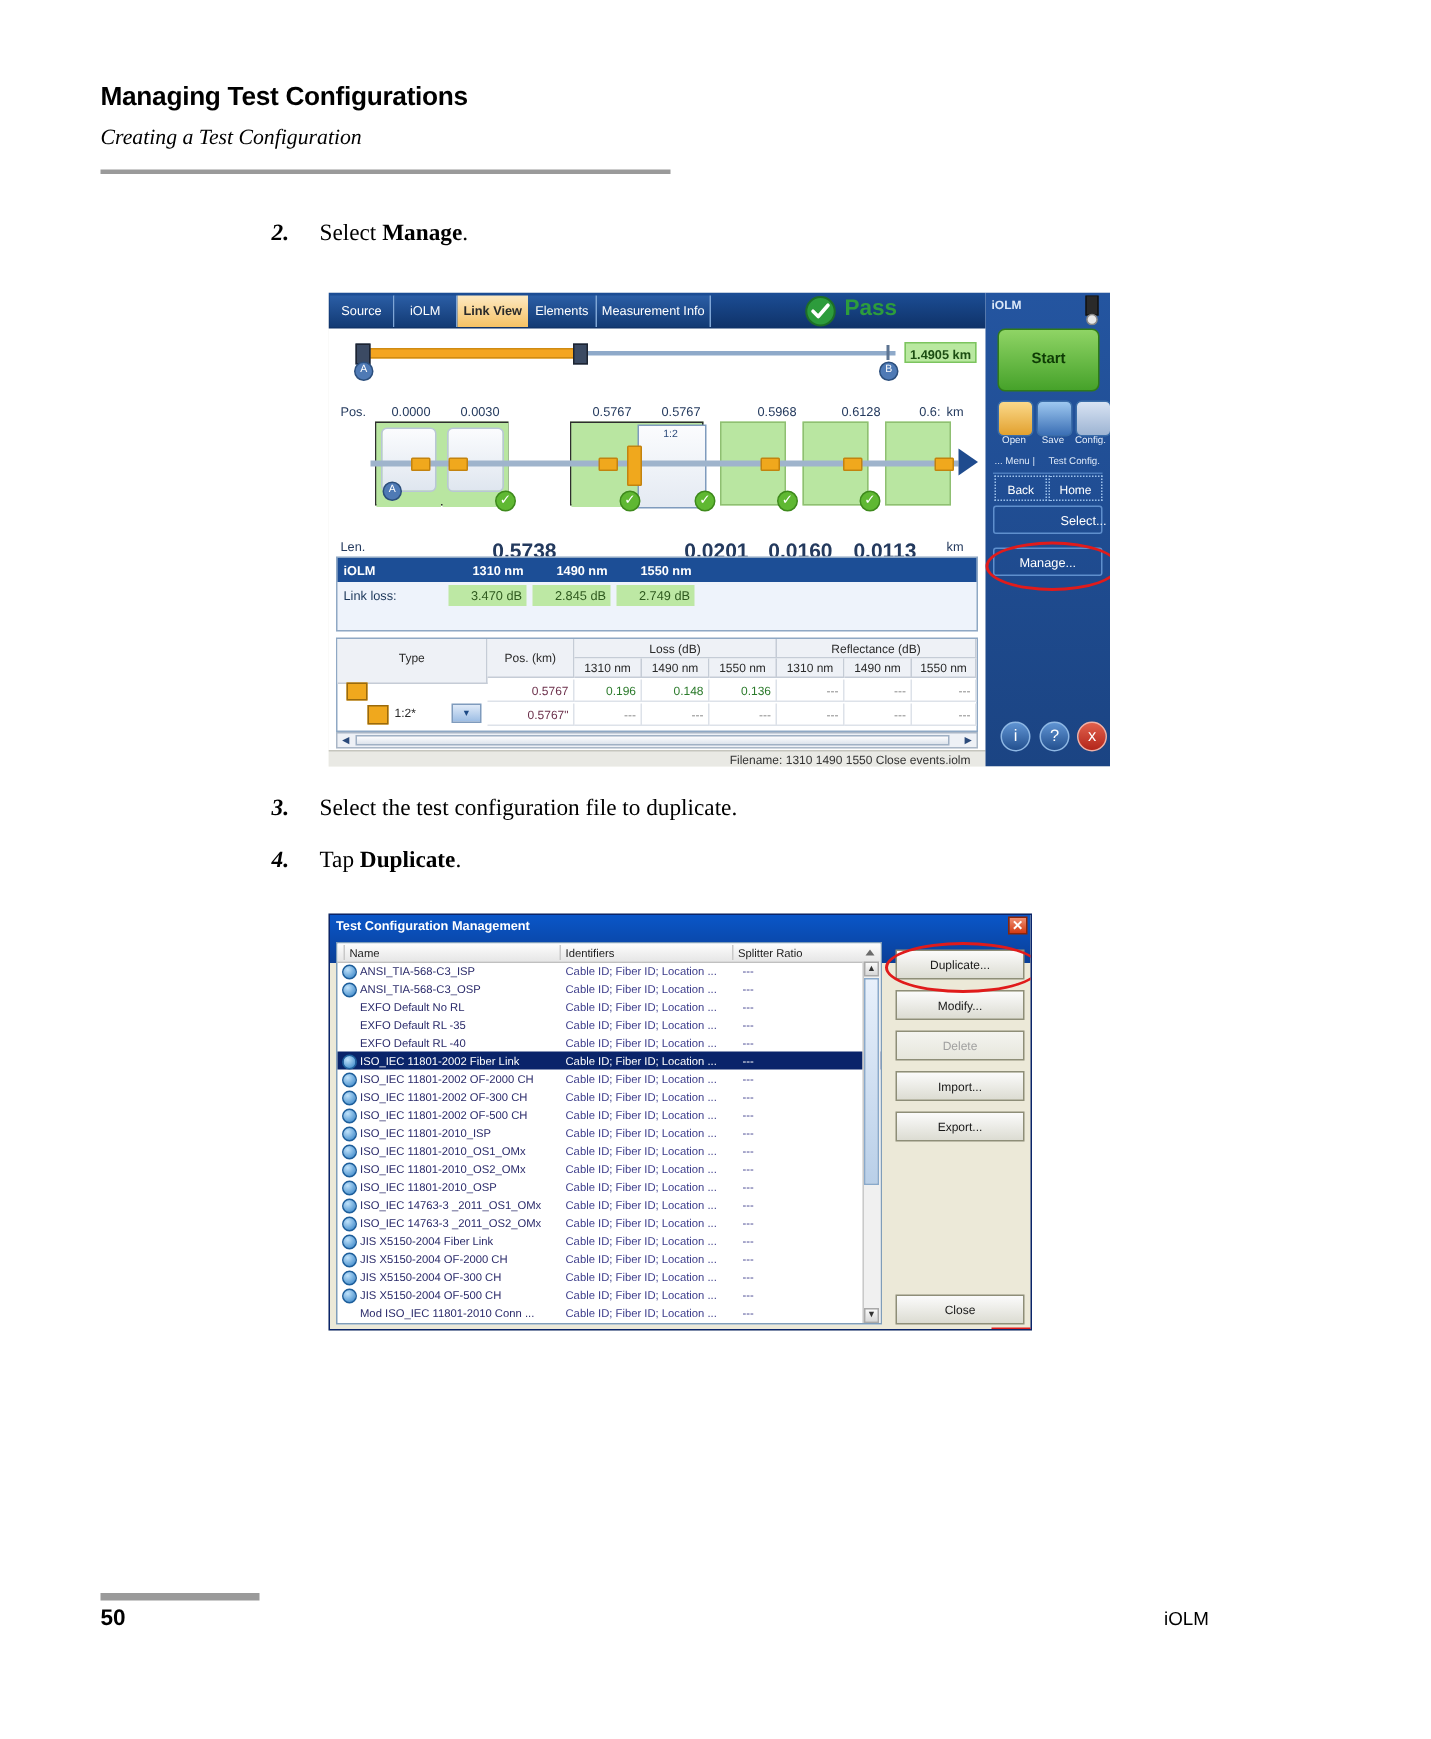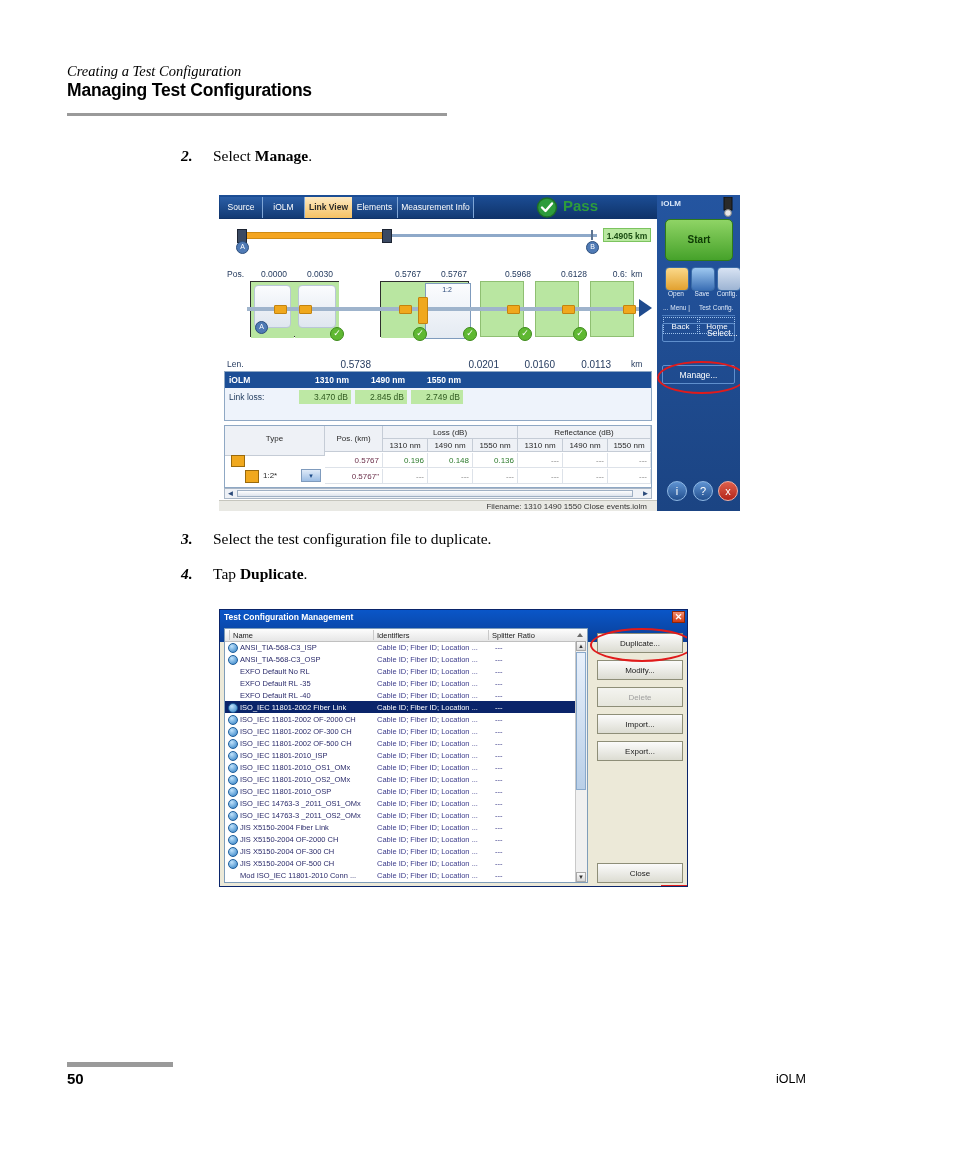--- a/index.html
+++ b/index.html
@@ -47,21 +47,21 @@
   .ov-marker{position:absolute;width:8px;height:12px;background:#3b4a63;border:1px solid #1d2432;top:4px;}
   .ov-tick{position:absolute;width:2px;height:10px;background:#5d7492;top:5px;}
   .ov-dot{position:absolute;width:11px;height:11px;border-radius:50%;background:#4f7ab5;
           border:1px solid #2c4f7d;top:16px;color:#fff;font-size:7px;line-height:10px;text-align:center;}
   #ov-dist{position:absolute;left:378px;top:3px;width:48px;height:14px;background:#b9e8a0;border:1px solid #7cc45f;
            font-size:8.5px;color:#1b4d12;font-weight:bold;text-align:center;line-height:14px;box-sizing:border-box;}
   
   #pos-label{position:absolute;left:8px;top:74px;font-size:8.5px;color:#243a5e;}
   #len-label{position:absolute;left:8px;top:164px;font-size:8.5px;color:#243a5e;}
   .pos-val{position:absolute;top:74px;font-size:8.5px;color:#243a5e;text-align:right;}
-  .len-val{position:absolute;top:164px;font-size:10px;color:#243a5e;text-align:right;}
+  .len-val{position:absolute;top:164px;font-size:14px;color:#243a5e;text-align:right;font-weight:bold;}
   #pos-unit{position:absolute;left:412px;top:74px;font-size:8.5px;color:#243a5e;}
   #len-unit{position:absolute;left:412px;top:164px;font-size:8.5px;color:#243a5e;}
   
   #linkdiag{position:absolute;left:0;top:86px;width:438px;height:76px;}
   .seg-group{position:absolute;top:0;height:56px;border:1px solid #2e2e2e;box-sizing:border-box;background:#b9e6a1;}
   .cell{position:absolute;top:0;height:56px;background:#b9e6a1;box-sizing:border-box;}
   .cell-inner{position:absolute;left:3px;top:3px;right:3px;bottom:10px;background:linear-gradient(#fbfcfe,#dfe6ef);
               border:1px solid #b9c6d7;border-radius:4px;}
   #fiberline{position:absolute;left:28px;top:26px;width:392px;height:4px;background:#9fb4cc;}
   .conn{position:absolute;width:11px;height:7px;background:#f0a81d;border:1px solid #c3830f;top:24px;border-radius:1px;}
@@ -154,22 +154,22 @@
   .dlgbtn{position:absolute;left:377px;width:86px;height:20px;line-height:20px;text-align:center;font-size:8px;color:#1a1a1a;
           background:linear-gradient(#fbfbfb,#dcdcd2);border:1px solid #8e8e78;box-sizing:border-box;}
   .dlgbtn.disabled{color:#a0a0a0;background:linear-gradient(#f4f4f0,#e6e6dc);}
   #dup-ring{position:absolute;left:370px;top:18px;width:100px;height:30px;border:2px solid #e01b1b;border-radius:50%;}
   #dlg-bottom-red{position:absolute;left:441px;top:275px;width:30px;height:2px;background:#e01b1b;}
 </style>
 </head>
 <body>
 
 <div id="doc-header">
+  <div id="doc-title">Managing Test Configurations</div>
   <div id="doc-subtitle">Creating a Test Configuration</div>
-  <div id="doc-title">Managing Test Configurations</div>
 </div>
 <div id="header-rule"></div>
 
 <div class="step" style="left:181px;top:147px;">
   <span class="num">2.</span>
   <span class="txt"><span>Select </span><b>Manage</b><span>.</span></span>
 </div>
 
 <div id="shot1">
 
@@ -332,21 +332,21 @@
     <div class="tool-lbl" style="left:57px;">Config.</div>
 
     <div id="menu-strip">
       <span id="ms-a">... Menu |</span>
       <span id="ms-b">Test Config.</span>
     </div>
 
     <div class="navbtn" style="left:6px;top:122px;width:35px;">Back</div>
     <div class="navbtn" style="left:42px;top:122px;width:36px;">Home</div>
 
-    <div class="selbtn" style="top:128px;padding-left:44px;">Select...</div>
+    <div class="selbtn" style="top:142px;padding-left:44px;">Select...</div>
     <div class="selbtn" style="top:170px;">Manage...</div>
     <div id="manage-ring"></div>
 
     <div class="sysbtn" style="left:10px;background:linear-gradient(#5f93d2,#23508f);border:1px solid #8fb8e4;">i</div>
     <div class="sysbtn" style="left:36px;background:linear-gradient(#5f93d2,#23508f);border:1px solid #8fb8e4;">?</div>
     <div class="sysbtn" style="left:61px;background:linear-gradient(#e0604c,#b3251a);border:1px solid #f0b0a6;">x</div>
   </div>
 </div>
 
 <div class="step" style="left:181px;top:530px;">

